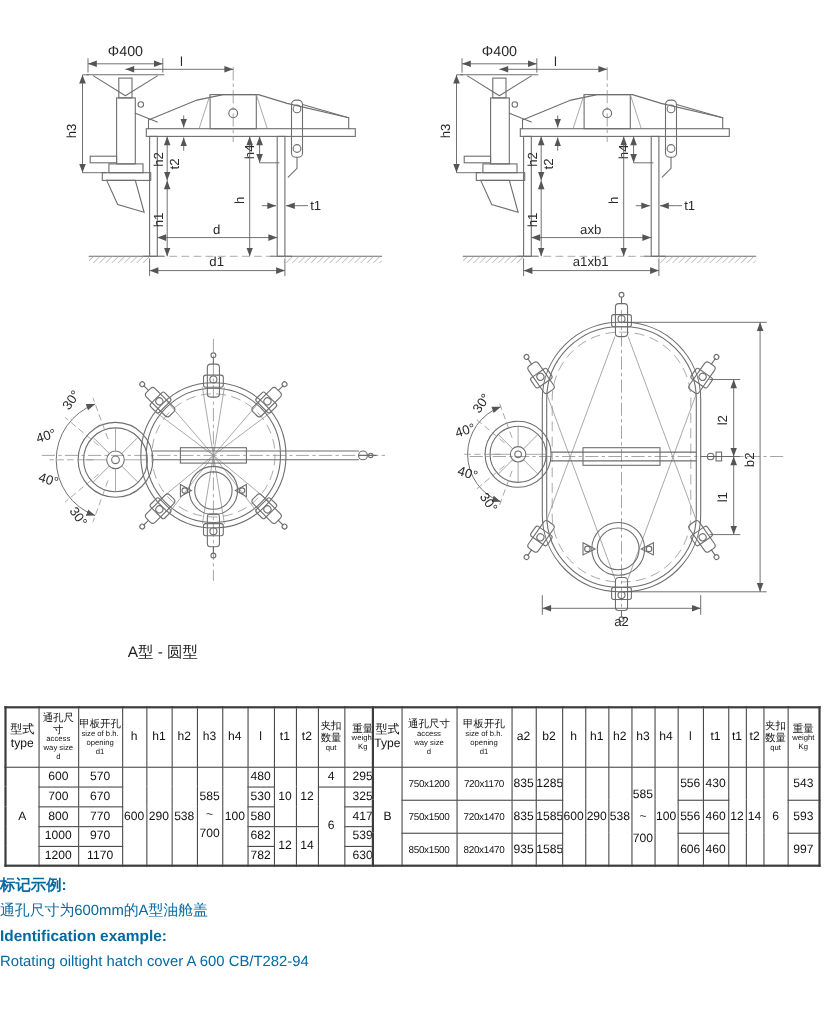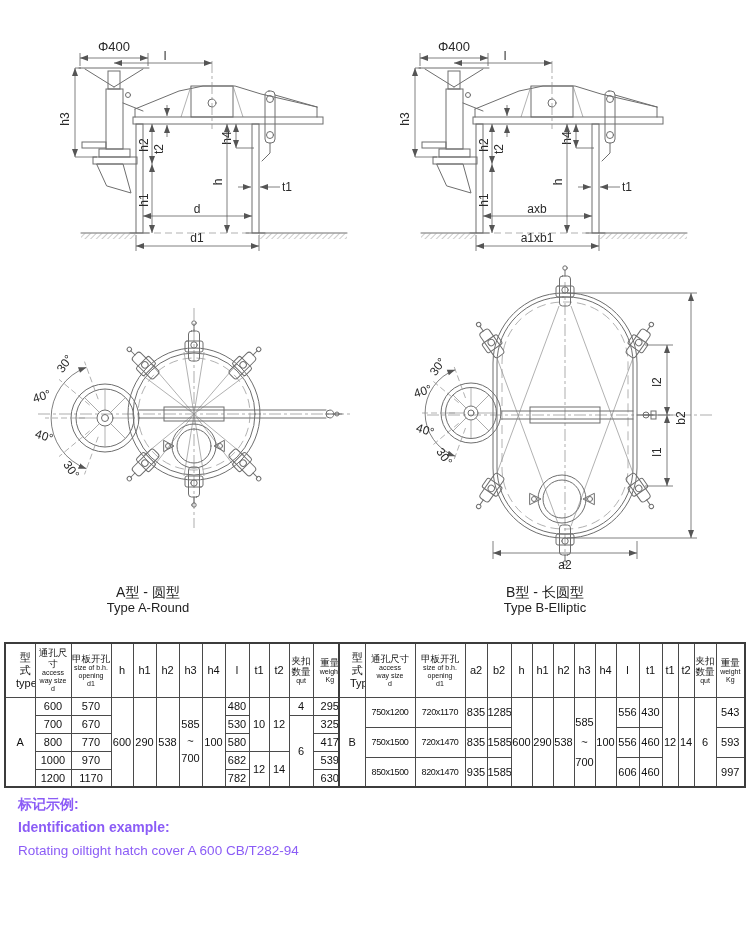--- a/index.html
+++ b/index.html
@@ -26,25 +26,25 @@
   .dtable th, .dtable td { border:1px solid #4a4a4a; text-align:center;
     vertical-align:middle; padding:0; font-weight:normal; overflow:hidden; }
   .dtable thead tr { height:54px; }
   #tblA tbody tr { height:18px; }
   #tblB tbody tr { height:30px; }
   .dtable td { font-size:11px; color:#111; }
   #tblB td.wide { font-size:9px; letter-spacing:-0.3px; }
   .hz  { font-size:9.5px; line-height:11px; color:#111; }
   .he  { font-size:7px;  line-height:8px;  color:#111; }
   .hsym{ font-size:11px; color:#111; }
-  .htype { font-size:11px; line-height:13px; color:#111;padding-left:10px; }
+  .htype { font-size:11px; line-height:13px; color:#111; }
   .h3cell div { line-height:17px; }
   #tblB .h3cell div { line-height:20px; }
 
-  .notes { position:absolute; left:18px; top:793px; width:420px; color:#8b5cf6; }
+  .notes { position:absolute; left:0; top:793px; width:420px; color:#0369a1; }
   .notes div { line-height:23px; font-size:13.5px; white-space:nowrap; }
   .notes .bold { font-weight:bold; font-size:14px; }
 </style>
 </head>
 <body>
 
 <div class="page">
 
   <svg style="left:55px;top:25px" width="330" height="245" viewBox="0 0 330 245">
     <defs>
@@ -416,25 +416,20 @@
       <text class="dt" transform="translate(246,184) rotate(-90)" text-anchor="middle">l1</text>
       <line class="dim" x1="276" y1="25" x2="276" y2="270" marker-start="url(#mD_s)" marker-end="url(#mD_e)"></line>
       <text class="dt" transform="translate(270,150) rotate(-90)" text-anchor="middle">b2</text>
       <line class="dim" x1="78" y1="285" x2="222" y2="285" marker-start="url(#mD_s)" marker-end="url(#mD_e)"></line>
       <text class="dt" x="150" y="301" text-anchor="middle">a2</text>
     </g>
   </svg>
 
   <div class="caption" style="left:58px;top:584px;width:180px;">
     <div class="zh">A型 - 圆型</div>
-    <div class="en">Type A-Round</div>
-  </div>
-  <div class="caption" style="left:450px;top:584px;width:190px;">
-    <div class="zh">B型 - 长圆型</div>
-    <div class="en">Type B-Elliptic</div>
   </div>
 
   <table class="dtable" id="tblA" style="left:4px;top:642px;width:332px;">
     <colgroup>
       <col style="width:30px">
         <col style="width:36px">
         <col style="width:40px">
       <col style="width:22px">
         <col style="width:23px">
         <col style="width:23px">
@@ -633,17 +628,18 @@
         <td>1585</td>
         <td>606</td>
         <td>460</td>
         <td>997</td>
       </tr>
     </tbody>
   </table>
 
   <div class="notes">
     <div class="bold">标记示例:</div>
+    <div>通孔尺寸为600mm的A型油舱盖</div>
     <div class="bold">Identification example:</div>
     <div>Rotating oiltight hatch cover A 600 CB/T282-94</div>
   </div>
 
 </div>
 
 </body></html>

